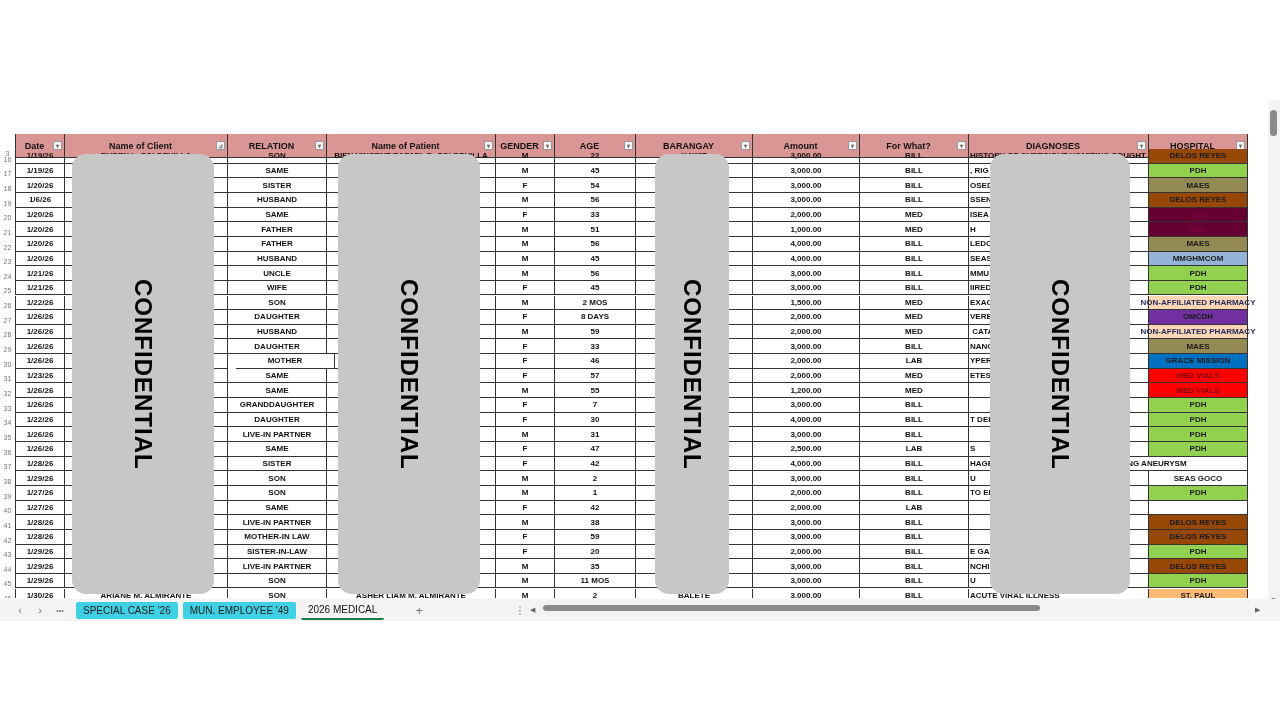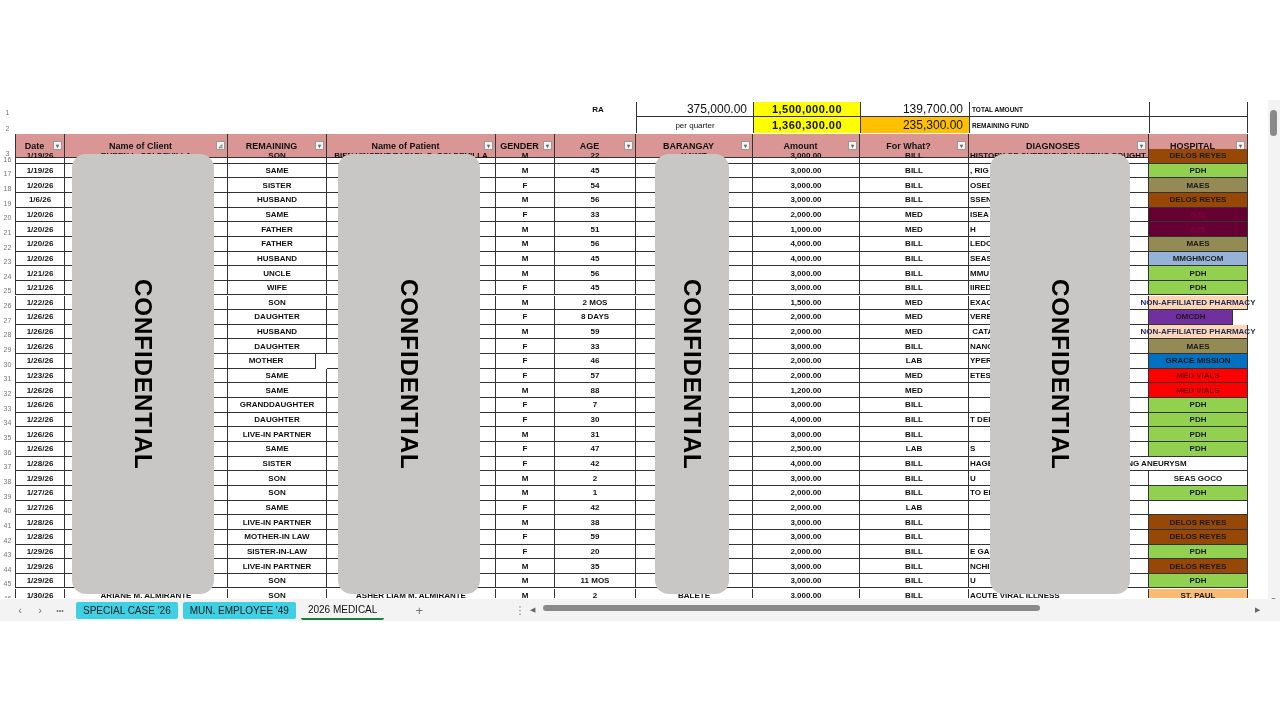--- a/index.html
+++ b/index.html
@@ -22,51 +22,34 @@
   .tab.colored { background:#3fd0e3; }
   .tab.active { background:#f3f3f3; border-bottom:2px solid #1a7f45; color:#111; }
   #hscroll { position:absolute; left:537px; top:607px; width:722px; height:6px; }
   #hthumb { position:absolute; left:6px; top:0; width:497px; height:6px; background:#8a8a8a; border-radius:3px; }
 </style>
 </head>
 <body>
 
 <div id="sheet">
 
-  <div class="row" style="top:2px;height:15px;">
-    <div class="rn">1</div>
-    <div class="top-cell" style="left:560px;width:76px;height:15px;justify-content:center;font-size:8px;">RA</div>
-    <div class="top-cell" style="left:636px;width:117px;height:15px;justify-content:flex-end;padding-right:6px;font-size:12px;font-weight:normal;border-left:1px solid #333;border-bottom:1px solid #333;">375,000.00</div>
-    <div class="top-cell" style="left:753px;width:107px;height:15px;justify-content:center;font-size:11px;background:#ffff00;border-left:1px solid #333;border-bottom:1px solid #333;letter-spacing:0.5px;">1,500,000.00</div>
-    <div class="top-cell" style="left:860px;width:109px;height:15px;justify-content:flex-end;padding-right:6px;font-size:12px;font-weight:normal;border-left:1px solid #333;border-bottom:1px solid #333;">139,700.00</div>
-    <div class="top-cell" style="left:969px;width:180px;height:15px;padding-left:2px;font-size:6.5px;border-left:1px solid #333;border-bottom:1px solid #333;">TOTAL AMOUNT</div>
-    <div class="top-cell" style="left:1149px;width:99px;height:15px;border-left:1px solid #333;border-right:1px solid #333;border-bottom:1px solid #333;"></div>
-  </div>
-
-  <div class="row" style="top:17px;height:16px;">
-    <div class="rn">2</div>
-    <div class="top-cell" style="left:636px;width:117px;height:16px;justify-content:center;font-size:8px;font-weight:normal;border-left:1px solid #333;">per quarter</div>
-    <div class="top-cell" style="left:753px;width:107px;height:16px;justify-content:center;font-size:11px;background:#ffff00;border-left:1px solid #333;letter-spacing:0.5px;">1,360,300.00</div>
-    <div class="top-cell" style="left:860px;width:109px;height:16px;justify-content:flex-end;padding-right:6px;font-size:12px;font-weight:normal;background:#ffc000;border-left:1px solid #333;">235,300.00</div>
-    <div class="top-cell" style="left:969px;width:180px;height:16px;padding-left:2px;font-size:6.5px;border-left:1px solid #333;">REMAINING FUND</div>
-    <div class="top-cell" style="left:1149px;width:99px;height:16px;border-left:1px solid #333;border-right:1px solid #333;"></div>
-  </div>
+
 
   <div class="row hdr" id="hdr" style="top:34px;height:24px;">
     <div class="rn">3</div>
   <div class="cell" style="left: 15px; width: 50px; border-left: 1px solid rgb(51, 51, 51);">
         <span class="lbl">Date</span>
         <span class="filter">▾</span>
       </div>
       <div class="cell" style="left: 65px; width: 163px;">
         <span class="lbl">Name of Client</span>
         <span class="filter">⊿</span>
       </div>
       <div class="cell" style="left: 228px; width: 99px;">
-        <span class="lbl">REMAINING</span>
+        <span class="lbl">RELATION</span>
         <span class="filter">▾</span>
       </div>
       <div class="cell" style="left: 327px; width: 169px;">
         <span class="lbl">Name of Patient</span>
         <span class="filter">▾</span>
       </div>
       <div class="cell" style="left: 496px; width: 59px;">
         <span class="lbl">GENDER</span>
         <span class="filter">▾</span>
       </div>
@@ -255,21 +238,21 @@
         <div class="cell" style="left: 15px; width: 50px; border-left: 1px solid rgb(51, 51, 51);">1/26/26</div>
         <div class="cell" style="left: 65px; width: 163px;"></div>
         <div class="cell" style="left: 228px; width: 99px;">DAUGHTER</div>
         <div class="cell" style="left: 327px; width: 169px;"></div>
         <div class="cell" style="left: 496px; width: 59px;">F</div>
         <div class="cell" style="left: 555px; width: 81px;">8 DAYS</div>
         <div class="cell" style="left: 636px; width: 117px;"></div>
         <div class="cell" style="left: 753px; width: 107px;">2,000.00</div>
         <div class="cell" style="left: 860px; width: 109px;">MED</div>
         <div class="cell" style="left: 969px; width: 180px; justify-content: flex-start; white-space: pre; padding-left: 1px;">VEREI                              GE N</div>
-        <div class="cell" style="left: 1149px; width: 84px; background: rgb(112, 48, 160); color: rgb(26, 26, 26);">OMCDH</div>
+        <div class="cell" style="left: 1149px; width: 99px; background: rgb(112, 48, 160); color: rgb(26, 26, 26);">OMCDH</div>
       </div>
       <div class="row" style="top: 224.8px; height: 14.65px;">
         <div class="rn">28</div>
         <div class="cell" style="left: 15px; width: 50px; border-left: 1px solid rgb(51, 51, 51);">1/26/26</div>
         <div class="cell" style="left: 65px; width: 163px;"></div>
         <div class="cell" style="left: 228px; width: 99px;">HUSBAND</div>
         <div class="cell" style="left: 327px; width: 169px;"></div>
         <div class="cell" style="left: 496px; width: 59px;">M</div>
         <div class="cell" style="left: 555px; width: 81px;">59</div>
         <div class="cell" style="left: 636px; width: 117px;"></div>
@@ -289,21 +272,21 @@
         <div class="cell" style="left: 636px; width: 117px;"></div>
         <div class="cell" style="left: 753px; width: 107px;">3,000.00</div>
         <div class="cell" style="left: 860px; width: 109px;">BILL</div>
         <div class="cell" style="left: 969px; width: 180px; justify-content: flex-start; white-space: pre; padding-left: 1px;">NANCY                              NEO</div>
         <div class="cell" style="left: 1149px; width: 99px; background: rgb(148, 138, 84); color: rgb(26, 26, 26);">MAES</div>
       </div>
       <div class="row" style="top: 254.1px; height: 14.65px;">
         <div class="rn">30</div>
         <div class="cell" style="left: 15px; width: 50px; border-left: 1px solid rgb(51, 51, 51);">1/26/26</div>
         <div class="cell" style="left: 65px; width: 163px;"></div>
-        <div class="cell" style="left: 217px; width: 99px;">MOTHER</div>
+        <div class="cell" style="left: 236px; width: 99px;">MOTHER</div>
         <div class="cell" style="left: 327px; width: 169px;"></div>
         <div class="cell" style="left: 496px; width: 59px;">F</div>
         <div class="cell" style="left: 555px; width: 81px;">46</div>
         <div class="cell" style="left: 636px; width: 117px;"></div>
         <div class="cell" style="left: 753px; width: 107px;">2,000.00</div>
         <div class="cell" style="left: 860px; width: 109px;">LAB</div>
         <div class="cell" style="left: 969px; width: 180px; justify-content: flex-start; white-space: pre; padding-left: 1px;">YPER                               TAGE</div>
         <div class="cell" style="left: 1149px; width: 99px; background: rgb(0, 112, 192); color: rgb(26, 26, 26);">GRACE MISSION</div>
       </div>
       <div class="row" style="top: 268.75px; height: 14.65px;">
@@ -320,21 +303,21 @@
         <div class="cell" style="left: 969px; width: 180px; justify-content: flex-start; white-space: pre; padding-left: 1px;">ETES                               SE; D</div>
         <div class="cell" style="left: 1149px; width: 99px; background: rgb(255, 0, 0); color: rgb(122, 0, 0);">MED VIALS</div>
       </div>
       <div class="row" style="top: 283.4px; height: 14.65px;">
         <div class="rn">32</div>
         <div class="cell" style="left: 15px; width: 50px; border-left: 1px solid rgb(51, 51, 51);">1/26/26</div>
         <div class="cell" style="left: 65px; width: 163px;"></div>
         <div class="cell" style="left: 228px; width: 99px;">SAME</div>
         <div class="cell" style="left: 327px; width: 169px;"></div>
         <div class="cell" style="left: 496px; width: 59px;">M</div>
-        <div class="cell" style="left: 555px; width: 81px;">88</div>
+        <div class="cell" style="left: 555px; width: 81px;">55</div>
         <div class="cell" style="left: 636px; width: 117px;"></div>
         <div class="cell" style="left: 753px; width: 107px;">1,200.00</div>
         <div class="cell" style="left: 860px; width: 109px;">MED</div>
         <div class="cell" style="left: 969px; width: 180px; justify-content: flex-start; white-space: pre; padding-left: 1px;"></div>
         <div class="cell" style="left: 1149px; width: 99px; background: rgb(255, 0, 0); color: rgb(122, 0, 0);">MED VIALS</div>
       </div>
       <div class="row" style="top: 298.05px; height: 14.65px;">
         <div class="rn">33</div>
         <div class="cell" style="left: 15px; width: 50px; border-left: 1px solid rgb(51, 51, 51);">1/26/26</div>
         <div class="cell" style="left: 65px; width: 163px;"></div>

